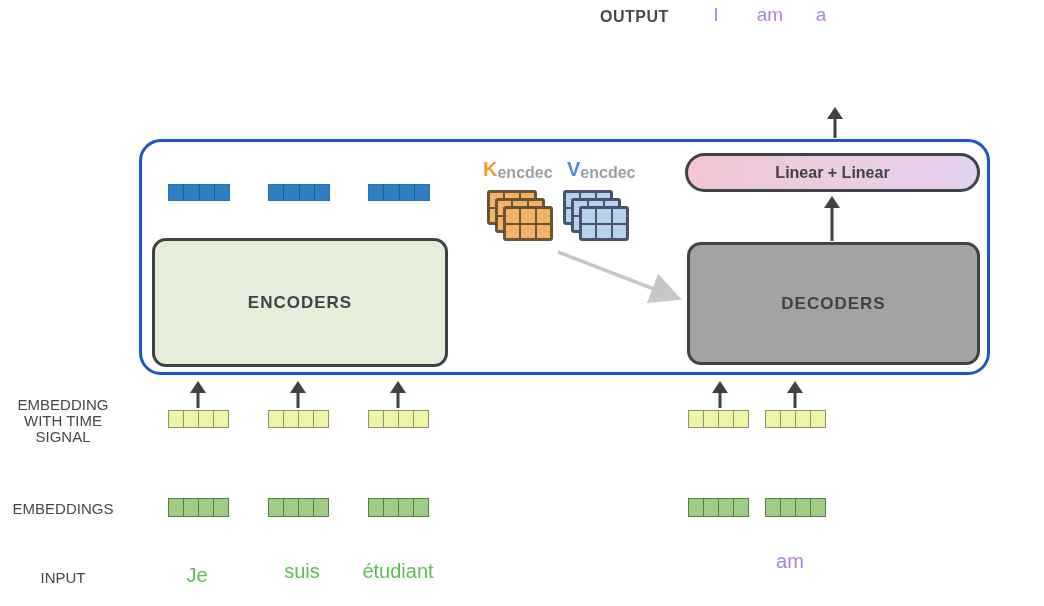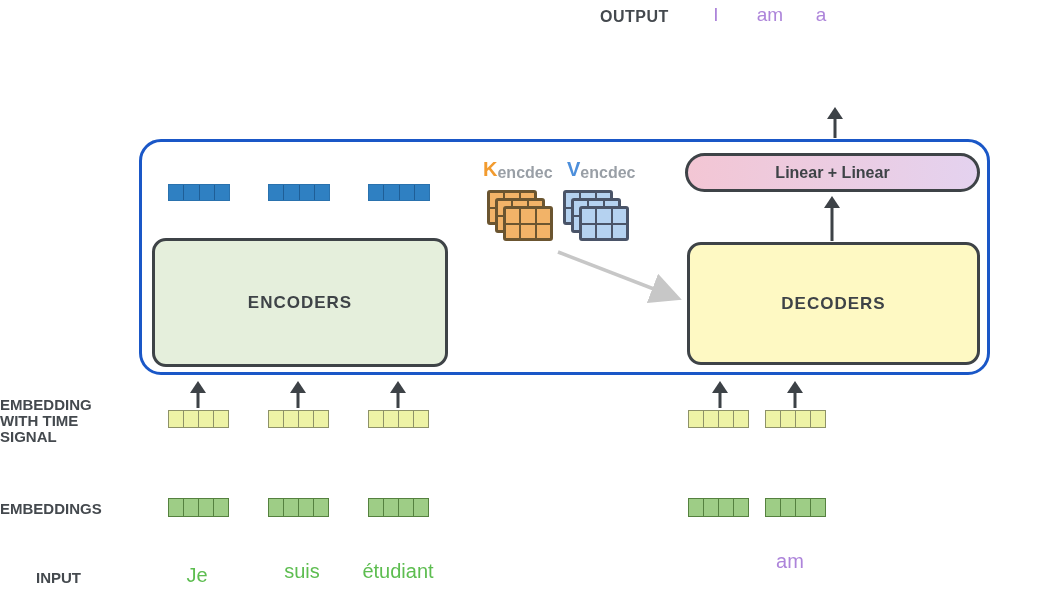--- a/index.html
+++ b/index.html
@@ -70,21 +70,21 @@
 
   
   .encoders-box {
     position:absolute; left:152px; top:238px; width:296px; height:129px;
     background:#e5efdc; border:3px solid #3e4347; border-radius:14px;
     display:flex; align-items:center; justify-content:center;
     font-size:17px; font-weight:bold; color:#3e4347; letter-spacing:1px;
   }
   .decoders-box {
     position:absolute; left:687px; top:242px; width:293px; height:123px;
-    background:#fef9c3; border:3px solid #3e4347; border-radius:14px;
+    background:#a3a3a3; border:3px solid #3e4347; border-radius:14px;
     display:flex; align-items:center; justify-content:center;
     font-size:17px; font-weight:bold; color:#3e4347; letter-spacing:1px;
   }
   .linear-softmax {
     position:absolute; left:685px; top:153px; width:295px; height:39px;
     background:linear-gradient(90deg,#f3c6d4 0%,#e4d2ef 100%);
     border:3px solid #3e4347; border-radius:20px;
     display:flex; align-items:center; justify-content:center;
     font-size:16px; font-weight:bold; color:#3e4347;
   }
@@ -98,26 +98,26 @@
   .arrow-up .head {
     position:absolute; left:50%; transform:translateX(-50%); top:0;
     width:0; height:0;
     border-left:8px solid transparent; border-right:8px solid transparent;
     border-bottom:12px solid #3d4247;
   }
   .gray-arrow { position:absolute; left:548px; top:244px; }
 
   
   .side-label {
-    position:absolute; left:0; width:126px; text-align:left;
-    font-weight:bold; color:#44494e; font-size:15px;
+    position:absolute; left:0; width:126px; text-align:center;
+    font-weight:normal; color:#44494e; font-size:15px;
   }
   .lbl-time { top:397px; line-height:16px; white-space:pre-line; }
   .lbl-embeddings { top:500px; }
-  .lbl-input { top:569px;margin-left:36px; }
+  .lbl-input { top:569px; }
 
   
   .word { position:absolute; width:120px; text-align:center; font-size:20px; }
   .word.green { color:#5dbd50; }
   .word.purple { color:#ad84da; }
   .w-je  { left:137px; top:564px; }
   .w-suis { left:242px; top:560px; }
   .w-etudiant { left:338px; top:560px; }
   .w-am { left:730px; top:550px; }
 </style>

